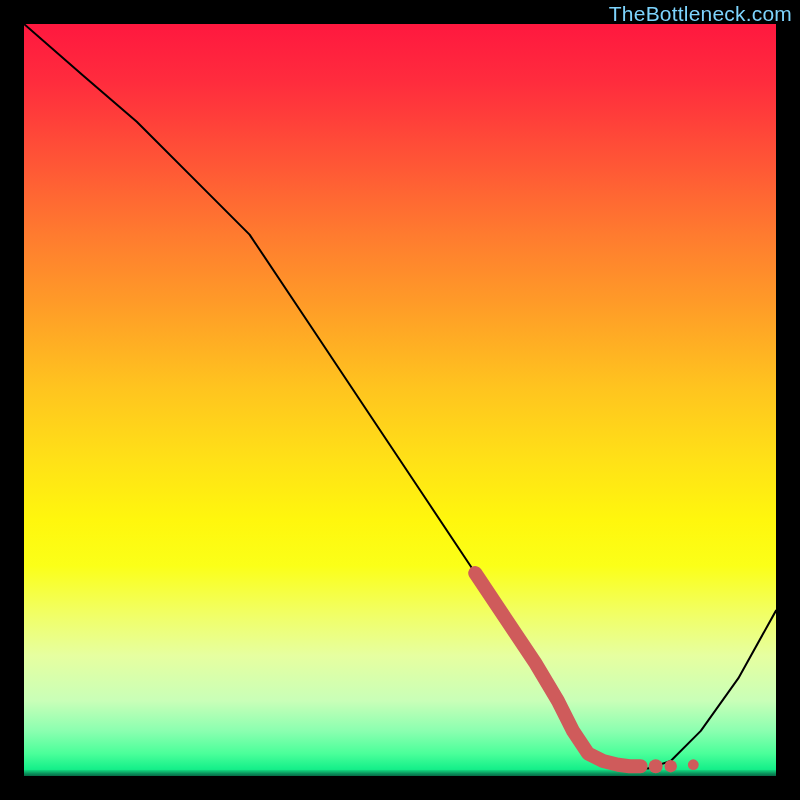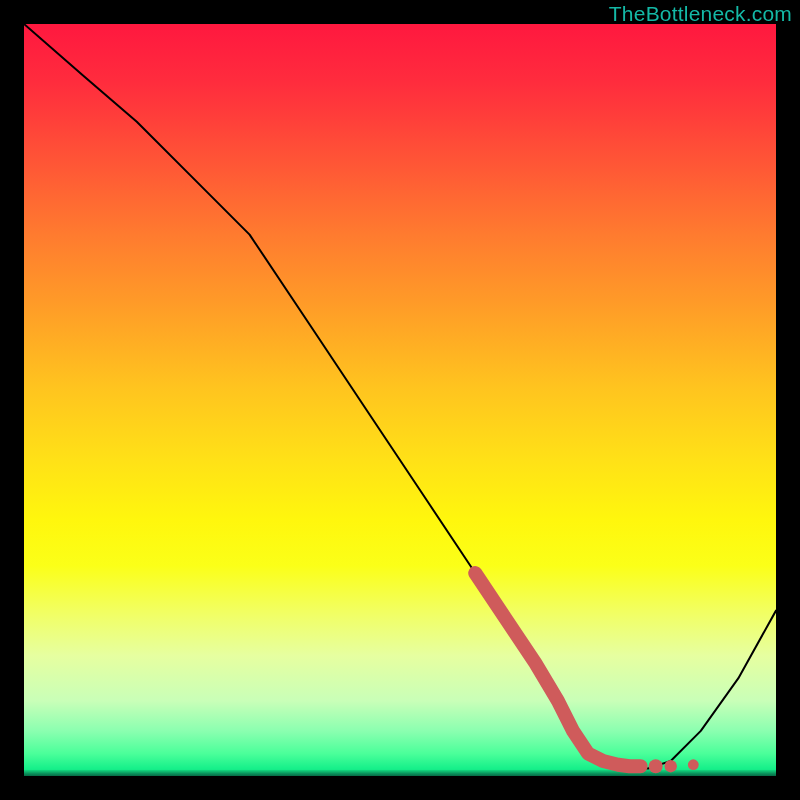--- a/index.html
+++ b/index.html
@@ -56,21 +56,21 @@
     left: 0;
     right: 0;
     bottom: 0;
     height: 6px;
     background: linear-gradient(to bottom, #12d97f 0%, #0a915b 60%, #066b46 100%);
   }
   .watermark {
     position: absolute;
     top: 2px;
     right: 8px;
-    color: #14b8a6;
+    color: #7dd3fc;
     font-size: 21px;
     font-weight: 500;
     letter-spacing: 0.2px;
     user-select: none;
   }
   svg.overlay {
     position: absolute;
     inset: 0;
   }
 </style>

